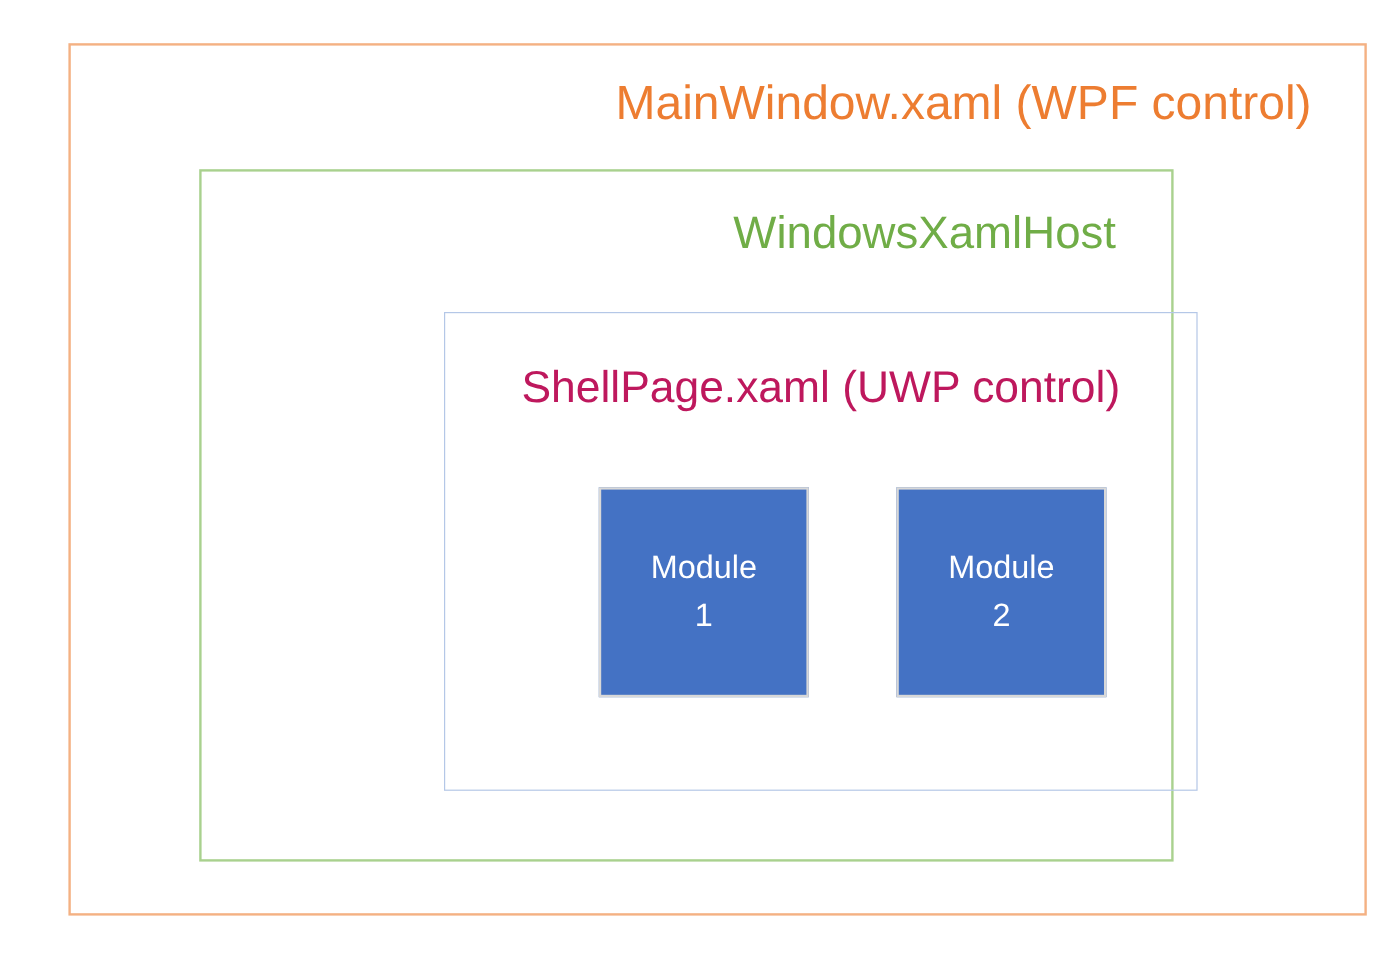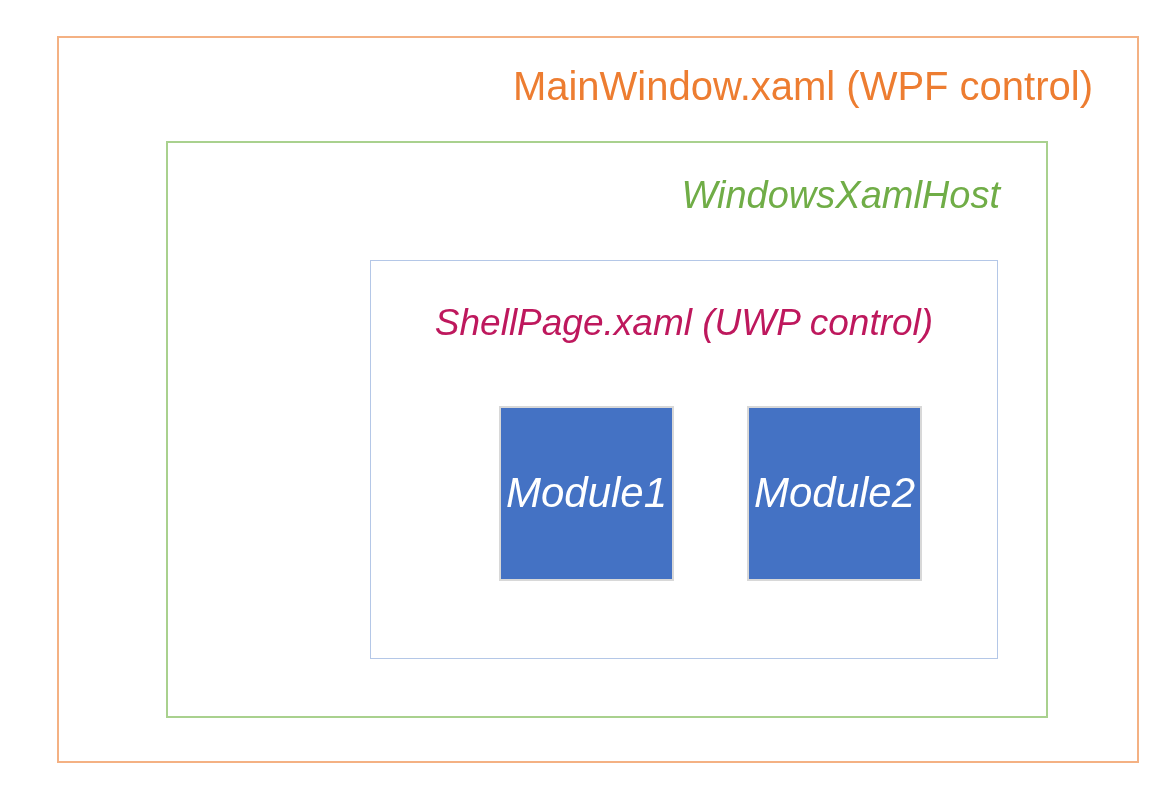--- a/index.html
+++ b/index.html
@@ -17,22 +17,22 @@
     left: 57px; top: 36px; width: 1082px; height: 727px;
     border-width: 2px; border-color: #F4B183;
   }
   .main-window-label {
     position: absolute; top: 24px; right: 44px;
     font-size: 40px; line-height: 1.2; color: #ED7D31;
     white-space: nowrap;
   }
 
   .xaml-host-box {
-    left: 107px; top: 103px; width: 882px; height: 577px;
-    border-width: 2px; border-color: #A9D18E; font-style: italic;
+    left: 107px; top: 103px; width: 812px; height: 577px;
+    border-width: 2px; border-color: #A9D18E;
   }
   .xaml-host-label {
     position: absolute; top: 30px; right: 46px;
     font-size: 38px; line-height: 1.2; color: #70AD47;
     white-space: nowrap;
   }
 
   .shell-page-box {
     left: 202px; top: 117px; width: 628px; height: 399px;
     border-width: 1.5px; border-color: #B4C7E7;
@@ -40,24 +40,24 @@
   .shell-page-label {
     position: absolute; top: 40px; left: 0; width: 100%;
     text-align: center;
     font-size: 37px; line-height: 1.2; color: #4472C4;
     white-space: nowrap;
   }
 
   .module-square {
     position: absolute; top: 145px; width: 175px; height: 175px;
     border: 2px solid #D8D8D8;
-    display: flex; flex-direction: row;
+    display: flex; flex-direction: column;
     align-items: center; justify-content: center;
     text-align: center;
-    font-size: 42px; line-height: 1.45;
+    font-size: 27px; line-height: 1.45;
   }
   .module-1 { left: 128px; }
   .module-2 { left: 376px; }
 </style>
 </head>
 <body>
 
 <div class="canvas">
 
   <div class="box main-window-box" style="border-color: rgb(244, 177, 131);">

